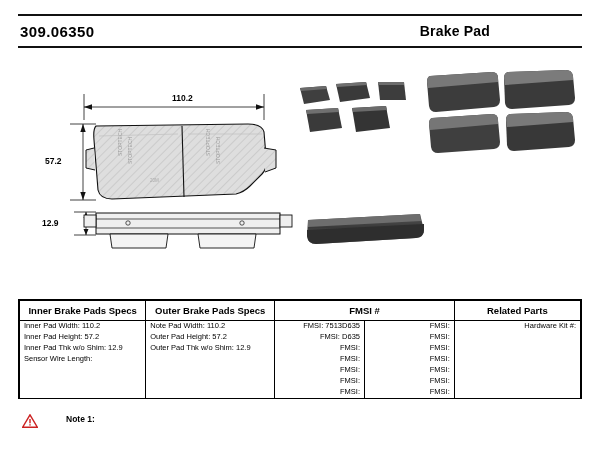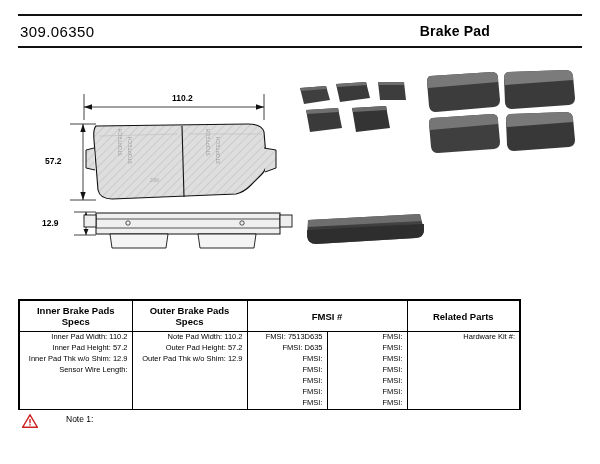--- a/index.html
+++ b/index.html
@@ -25,21 +25,21 @@
     height: 34px;
     border-top: 2px solid #111;
     border-bottom: 2px solid #111;
     display: flex;
     align-items: center;
     justify-content: space-between;
     box-sizing: border-box;
   }
   #part-number {
     font-size: 15px;
-    font-weight: normal;
+    font-weight: bold;
     letter-spacing: 0.4px;
     padding-left: 2px;
   }
   #header-title {
     font-size: 14px;
     font-weight: bold;
     padding-right: 92px;
     letter-spacing: 0.2px;
     padding-left: 36px;
   }
@@ -65,21 +65,21 @@
     position: absolute;
     left: 0;
     top: 0;
   }
 
   
   #spec-table {
     position: absolute;
     left: 18px;
     top: 299px;
-    width: 503px;
+    width: 564px;
     border: 1px solid #000;
     border-collapse: collapse;
     box-sizing: border-box;
   }
   #spec-table table {
     width: 100%;
     border-collapse: collapse;
     table-layout: fixed;
   }
   #spec-table th {
@@ -92,21 +92,21 @@
   }
   #spec-table td {
     font-size: 7.5px;
     border-left: 1px solid #000;
     border-right: 1px solid #000;
     padding: 0 4px;
     vertical-align: top;
     height: 11px;
   }
   td.col-inner, td.col-outer {
-    text-align: right;
+    text-align: left;
   }
   td.col-fmsi-a, td.col-fmsi-b, td.col-related {
     text-align: right;
   }
 
   
   #notes {
     position: absolute;
     left: 18px;
     top: 412px;
@@ -114,20 +114,21 @@
     font-size: 8.5px;
   }
   .note-line {
     display: flex;
     align-items: center;
     height: 14px;
   }
   .note-label {
     margin-left: 48px;
     font-size: 8.5px;
+    font-weight: bold;
   }
   .warn-icon {
     position: absolute;
     left: 22px;
     top: 414px;
     width: 16px;
     height: 14px;
   }
 </style>
 </head>

